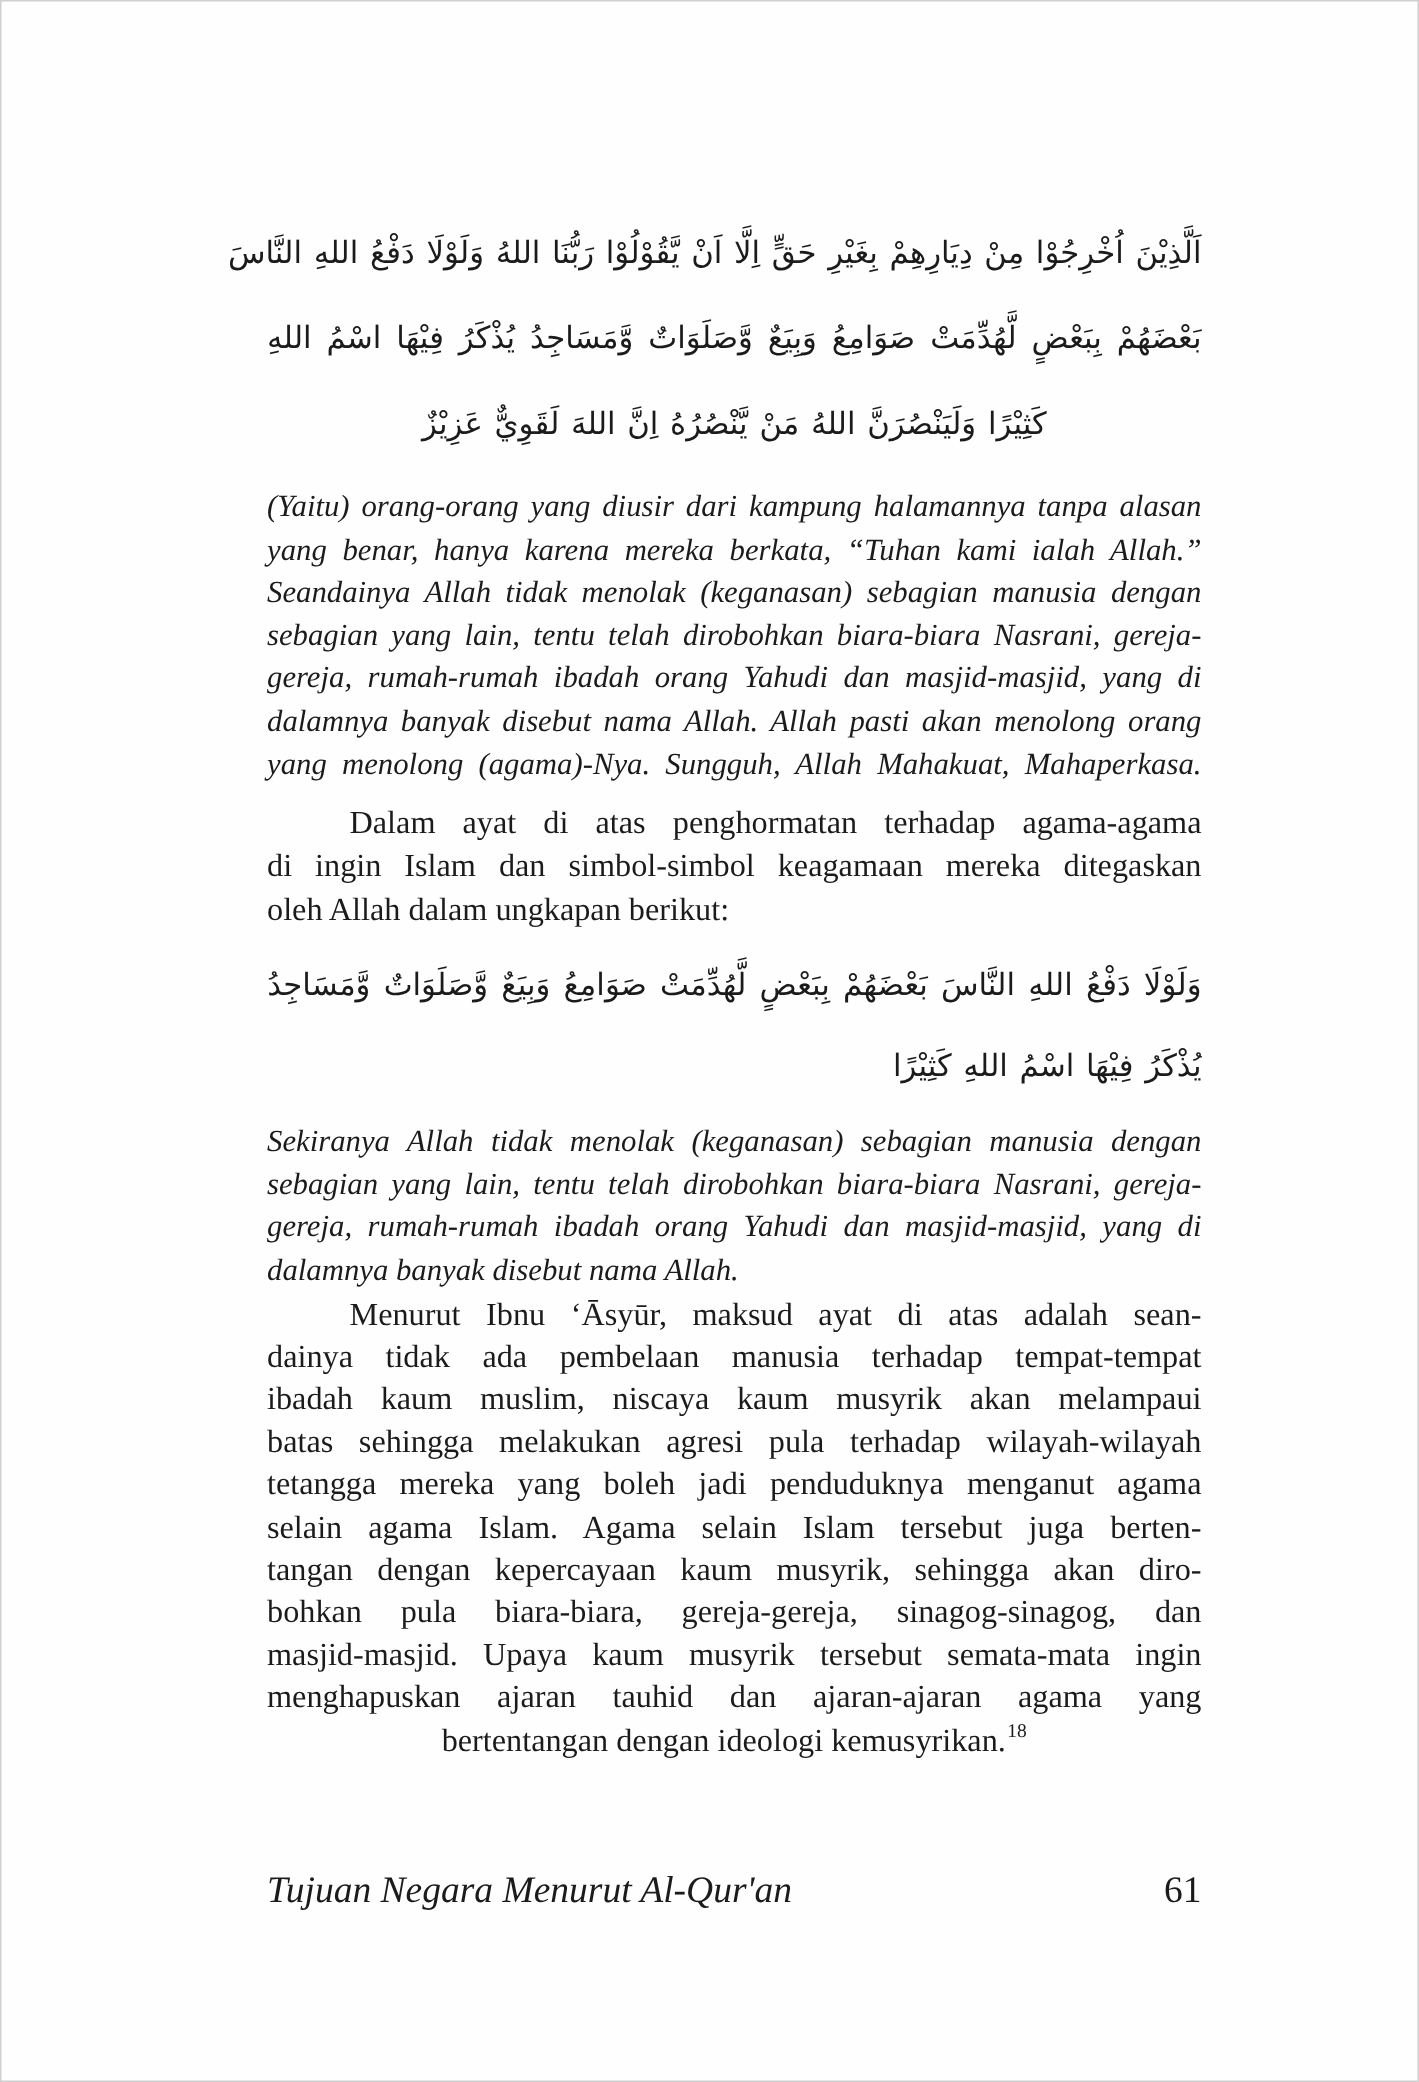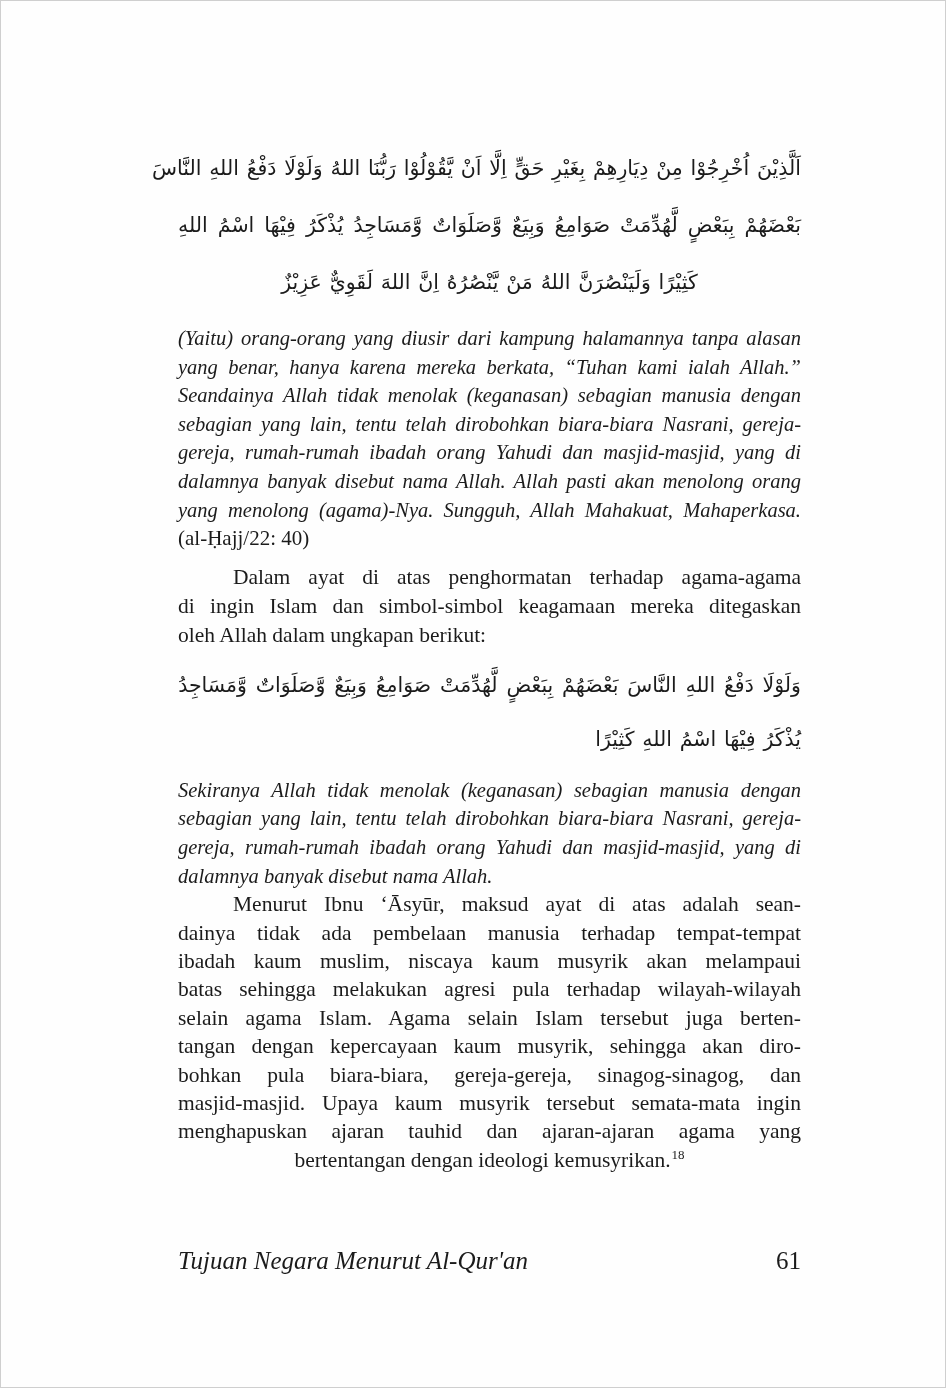--- a/index.html
+++ b/index.html
@@ -159,21 +159,20 @@
     <section class="latin trans t1">
       <div class="lines">
           <div class="line">(Yaitu) orang-orang yang diusir dari kampung halamannya tanpa alasan</div>
           <div class="line">yang benar, hanya karena mereka berkata, “Tuhan kami ialah Allah.”</div>
           <div class="line">Seandainya Allah tidak menolak (keganasan) sebagian manusia dengan</div>
           <div class="line">sebagian yang lain, tentu telah dirobohkan biara-biara Nasrani, gereja-</div>
           <div class="line">gereja, rumah-rumah ibadah orang Yahudi dan masjid-masjid, yang di</div>
           <div class="line">dalamnya banyak disebut nama Allah. Allah pasti akan menolong orang</div>
           <div class="line">yang menolong (agama)-Nya. Sungguh, Allah Mahakuat, Mahaperkasa.</div>
         </div>
-      <div class="verse-ref">(al-Ḥajj/22: 40)</div>
     </section>
 
     <section class="latin para p1">
         <div class="line">Dalam ayat di atas penghormatan terhadap agama-agama</div>
         <div class="line">di ingin Islam dan simbol-simbol keagamaan mereka ditegaskan</div>
         <div class="line">oleh Allah dalam ungkapan berikut:</div>
       </section>
 
     <section class="arabic v2">
         <div class="line">
@@ -204,20 +203,21 @@
         <div class="line">gereja, rumah-rumah ibadah orang Yahudi dan masjid-masjid, yang di</div>
         <div class="line">dalamnya banyak disebut nama Allah.</div>
       </section>
 
     <section class="latin para p2">
       <div class="wrap">
           <div class="line">Menurut Ibnu ‘Āsyūr, maksud ayat di atas adalah sean-</div>
           <div class="line">dainya tidak ada pembelaan manusia terhadap tempat-tempat</div>
           <div class="line">ibadah kaum muslim, niscaya kaum musyrik akan melampaui</div>
           <div class="line">batas sehingga melakukan agresi pula terhadap wilayah-wilayah</div>
+          <div class="line">tetangga mereka yang boleh jadi penduduknya menganut agama</div>
           <div class="line">selain agama Islam. Agama selain Islam tersebut juga berten-</div>
           <div class="line">tangan dengan kepercayaan kaum musyrik, sehingga akan diro-</div>
           <div class="line">bohkan pula biara-biara, gereja-gereja, sinagog-sinagog, dan</div>
           <div class="line">masjid-masjid. Upaya kaum musyrik tersebut semata-mata ingin</div>
           <div class="line">menghapuskan ajaran tauhid dan ajaran-ajaran agama yang</div>
         </div>
       <div class="lastline">
         <span>bertentangan dengan ideologi kemusyrikan.</span><sup>18</sup>
       </div>
     </section>

